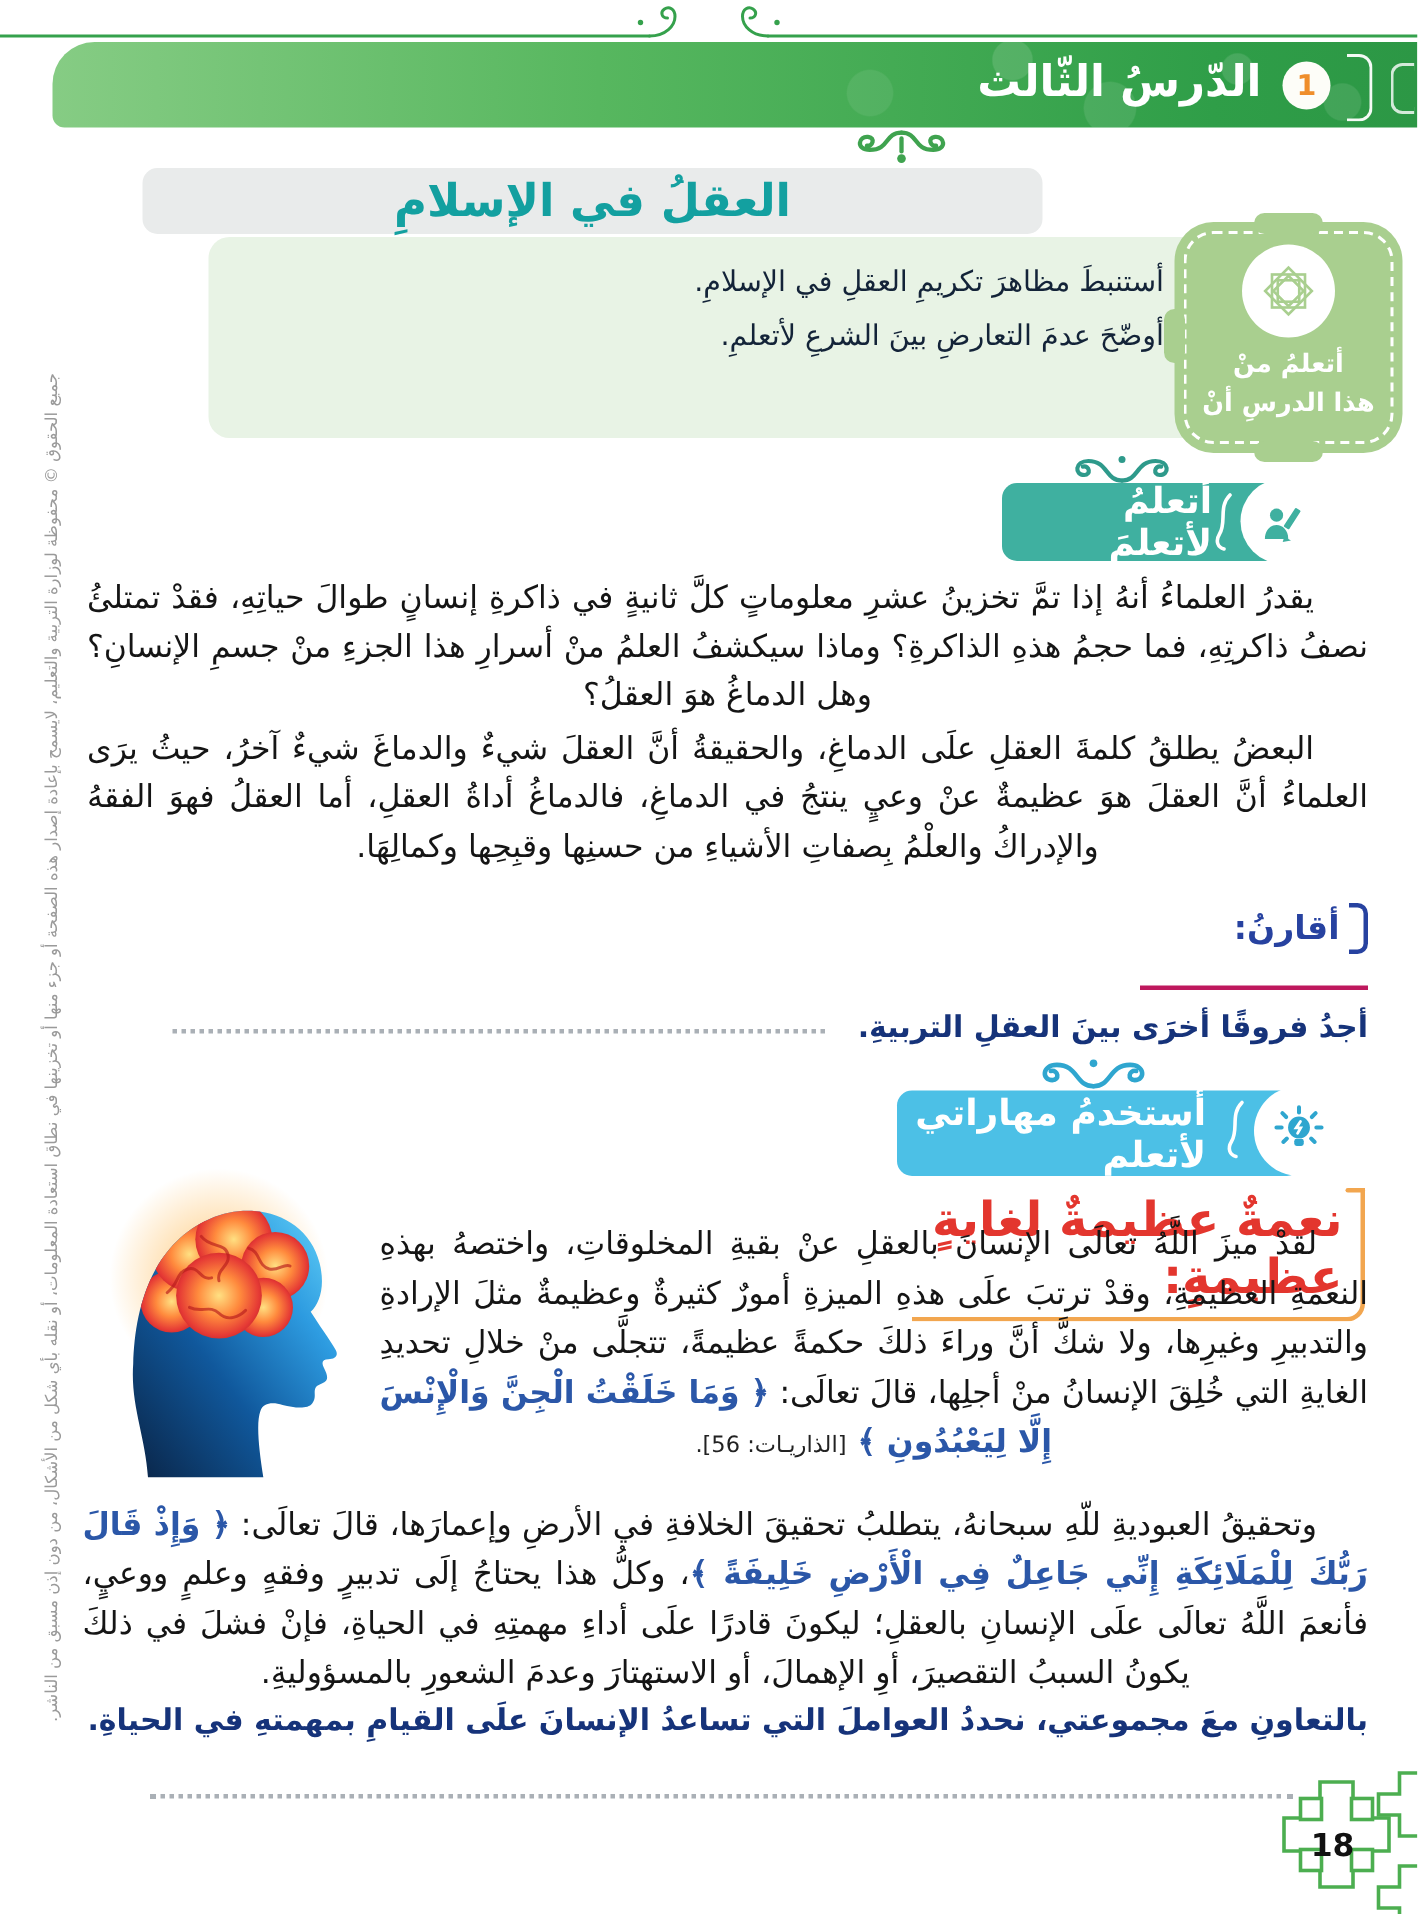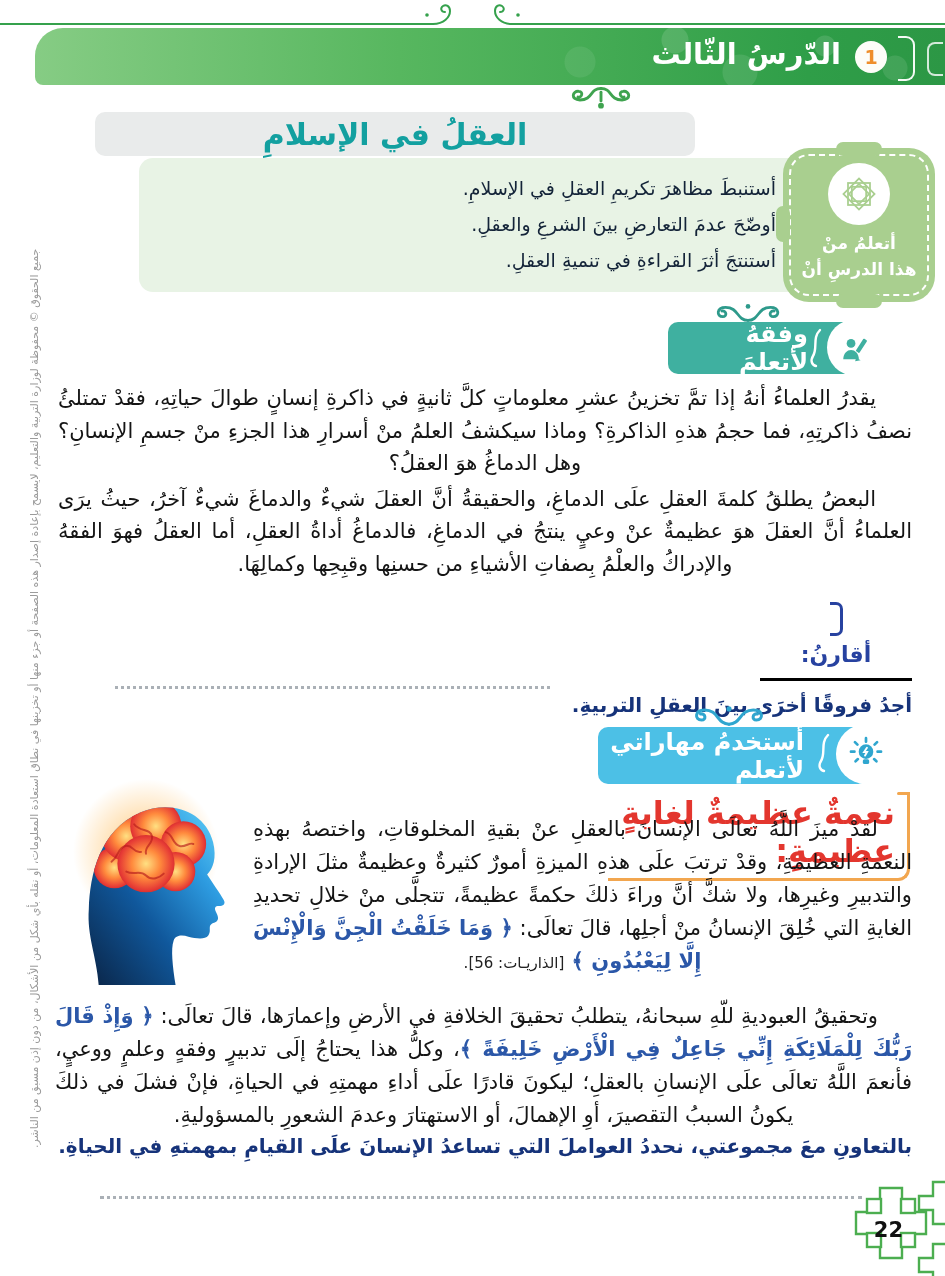--- a/index.html
+++ b/index.html
@@ -79,22 +79,22 @@
   .flourish-skills{top:701px;left:668px;width:122px;height:28px;color:#2fa6cf;}
 
   
   .para{margin:0;font-size:21px;line-height:32.5px;color:#151515;text-align:justify;
     text-align-last:center;text-indent:36px;}
   .block1{position:absolute;top:382px;right:33px;left:58px;}
   .block1 .para + .para{margin-top:3px;}
 
   
   .note{position:absolute;right:33px;left:58px;}
-  .note-head{display:flex;align-items:center;gap:6px;border-bottom:3px solid #000000;
-    padding-bottom:11px;flex-direction:column;}
+  .note-head{display:flex;align-items:center;gap:6px;border-bottom:3px solid #be185d;
+    padding-bottom:21px;}
   .note-bracket{width:10px;height:28px;border-right:3px solid #2742a0;border-top:3px solid #2742a0;
     border-bottom:3px solid #2742a0;border-radius:0 7px 7px 0;flex:none;}
   .note-label{color:#2742a0;font-weight:bold;font-size:22px;}
   .note-text{margin-top:9px;color:#16337a;font-weight:bold;font-size:20px;line-height:30px;}
   .compare-note{top:602px;} .compare-note .note-head{width:152px;}
   .investigate-note{top:1122px;} .investigate-note .note-head{width:140px;}
 
   .dotted{position:absolute;border-bottom:3px dotted #aab0b6;}
   .dotted-1{top:686px;left:115px;width:435px;}
   .dotted-2{top:1196px;left:100px;width:762px;}
@@ -154,25 +154,21 @@
   </div>
 
   <div class="objectives">
     <ul>
       <li>
         <span class="tri"></span>
         <span>أستنبطَ مظاهرَ تكريمِ العقلِ في الإسلامِ.</span>
       </li>
       <li>
         <span class="tri"></span>
-        <span>أوضّحَ عدمَ التعارضِ بينَ الشرعِ والعقلِ.</span>
-      </li>
-      <li>
-        <span class="tri"></span>
-        <span>أستنتجَ أثرَ القراءةِ في تنميةِ العقلِ.</span>
+        <span>أوضّحَ عدمَ التعارضِ بينَ الشرعِ لأتعلمِ.</span>
       </li>
     </ul>
   </div>
 
   <div class="learn-badge">
     <div class="badge-bump bump-top"></div>
     <div class="badge-bump bump-bottom"></div>
     <div class="badge-tab"></div>
     <div class="badge-circle">
       <svg width="44" height="44" viewBox="0 0 40 40" fill="none" stroke="#a9cf8f" stroke-width="1.6">
@@ -185,21 +181,21 @@
     <div class="badge-line">أتعلمُ منْ</div>
     <div class="badge-line">هذا الدرسِ أنْ</div>
   </div>
 
   <svg class="flourish flourish-initiate" viewBox="0 0 120 26" fill="none" stroke="currentColor" stroke-width="3" stroke-linecap="round">
     <path d="M60 22 C48 22 50 8 36 8 C26 8 26 18 33 18 C38 18 37 11 32 12"></path>
     <path d="M60 22 C72 22 70 8 84 8 C94 8 94 18 87 18 C82 18 83 11 88 12"></path>
     <circle cx="60" cy="7" r="2.5" fill="currentColor" stroke="none"></circle>
   </svg>
   <div class="banner initiate-banner">
-    <span class="banner-label">وفقهُ لأتعلمَ</span>
+    <span class="banner-label">أتعلمُ لأتعلمَ</span>
     <svg class="banner-curve" viewBox="0 0 16 40" fill="none" stroke="currentColor" stroke-width="2.4" stroke-linecap="round">
       <path d="M12 2 C4 10 10 20 5 28 C2 33 4 37 8 38"></path>
     </svg>
     <span class="banner-icon">
       <svg width="34" height="34" viewBox="0 0 24 24" fill="#3fb0a0">
         <circle cx="8.5" cy="8.8" r="3.1"></circle>
         <path d="M3 20 c0-4.2 2.7-6.6 5.5-6.6 s5.5 2.4 5.5 6.6 z"></path>
         <rect x="14.6" y="5.2" width="3" height="10.5" rx="0.6" transform="rotate(33 16 10)"></rect>
         <path d="M12.1 18.9 l3.2 1.8 -3.9 0.7 z"></path>
       </svg>
@@ -295,15 +291,15 @@
 
   <svg class="page-motif" viewBox="0 0 108 102" fill="#fff" stroke="#4cae50" stroke-width="2.4">
     <path d="M43 14 h22 v24 h24 v22 h-24 v24 h-22 v-24 h-24 v-22 h24 z"></path>
     <rect x="30" y="25" width="14" height="14"></rect>
     <rect x="64" y="25" width="14" height="14"></rect>
     <rect x="30" y="59" width="14" height="14"></rect>
     <rect x="64" y="59" width="14" height="14"></rect>
     <path d="M96 8 h14 v14 h14 v14 h-14 v14 h-14 v-14 h-14 v-14 h14 z"></path>
     <path d="M96 70 h14 v14 h14 v14 h-14 v14 h-14 v-14 h-14 v-14 h14 z"></path>
   </svg>
-  <div class="page-num">22</div>
+  <div class="page-num">18</div>
 
 </div>
 
 </body></html>

